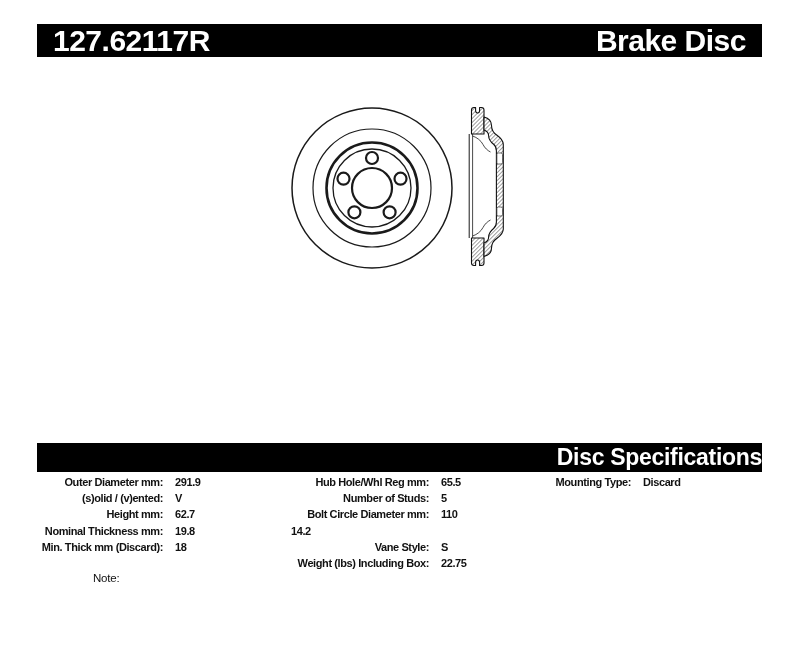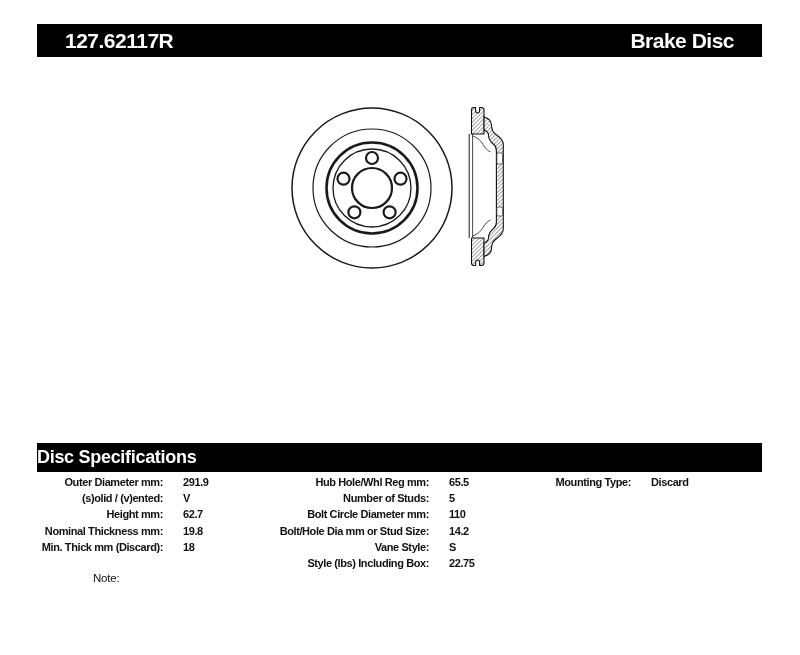--- a/index.html
+++ b/index.html
@@ -1,36 +1,36 @@
 <!DOCTYPE html>
 <html><head>
 <meta charset="utf-8">
 <style>
   html,body{margin:0;padding:0;background:#fff;}
   .page{position:relative;width:800px;height:655px;background:#ffffff;overflow:hidden;
         font-family:"Liberation Sans", sans-serif;color:#111;}
   .bar{position:absolute;left:37px;width:725px;background:#000;color:#fff;
        display:flex;align-items:center;font-weight:bold;box-sizing:border-box;}
-  .header-bar{top:24px;height:33px;justify-content:space-between;padding:0 28px;
-              font-size:21px;letter-spacing:-0.5px;}
-  .spec-bar{top:443px;height:29px;justify-content:flex-start;font-size:18px;letter-spacing:-0.3px;}
+  .header-bar{top:24px;height:33px;justify-content:space-between;padding:0 16px;
+              font-size:30px;letter-spacing:-0.5px;}
+  .spec-bar{top:443px;height:29px;justify-content:flex-end;font-size:23px;letter-spacing:-0.3px;}
   .drawing-layer{position:absolute;left:0;top:0;width:800px;height:655px;}
   .spec-area{position:absolute;left:37px;top:474px;width:725px;display:flex;}
   .spec-col{box-sizing:border-box;}
   .spec-col:nth-child(1){width:242px;}
   .spec-col:nth-child(2){width:260px;}
   .spec-col:nth-child(3){width:223px;}
   .spec-row{display:flex;line-height:16.2px;font-size:11px;font-weight:bold;
             letter-spacing:-0.4px;white-space:nowrap;}
   .spec-label{display:inline-block;text-align:right;flex:none;}
   .spec-label::after{content:":";}
   .spec-col:nth-child(1) .spec-label{width:126px;}
   .spec-col:nth-child(2) .spec-label{width:150px;}
   .spec-col:nth-child(3) .spec-label{width:92px;}
-  .spec-value{margin-left:20px;}
+  .spec-value{margin-left:12px;}
   .note{position:absolute;left:93px;top:572px;font-size:11.5px;font-weight:normal;
         letter-spacing:-0.2px;}
 </style>
 </head>
 <body>
 
 <div class="page">
 
   <div class="bar header-bar">
     <span>127.62117R</span>
@@ -130,29 +130,28 @@
         </div>
         <div class="spec-row">
           <span class="spec-label">Number of Studs</span>
           <span class="spec-value">5</span>
         </div>
         <div class="spec-row">
           <span class="spec-label">Bolt Circle Diameter mm</span>
           <span class="spec-value">110</span>
         </div>
         <div class="spec-row">
-          <span class="spec-label">Bolt/Hole Dia mm or Stud Size</span>
           <span class="spec-value">14.2</span>
         </div>
         <div class="spec-row">
           <span class="spec-label">Vane Style</span>
           <span class="spec-value">S</span>
         </div>
         <div class="spec-row">
-          <span class="spec-label">Style (lbs) Including Box</span>
+          <span class="spec-label">Weight (lbs) Including Box</span>
           <span class="spec-value">22.75</span>
         </div>
       </div>
     <div class="spec-col">
         <div class="spec-row">
           <span class="spec-label">Mounting Type</span>
           <span class="spec-value">Discard</span>
         </div>
       </div>
   </div>

